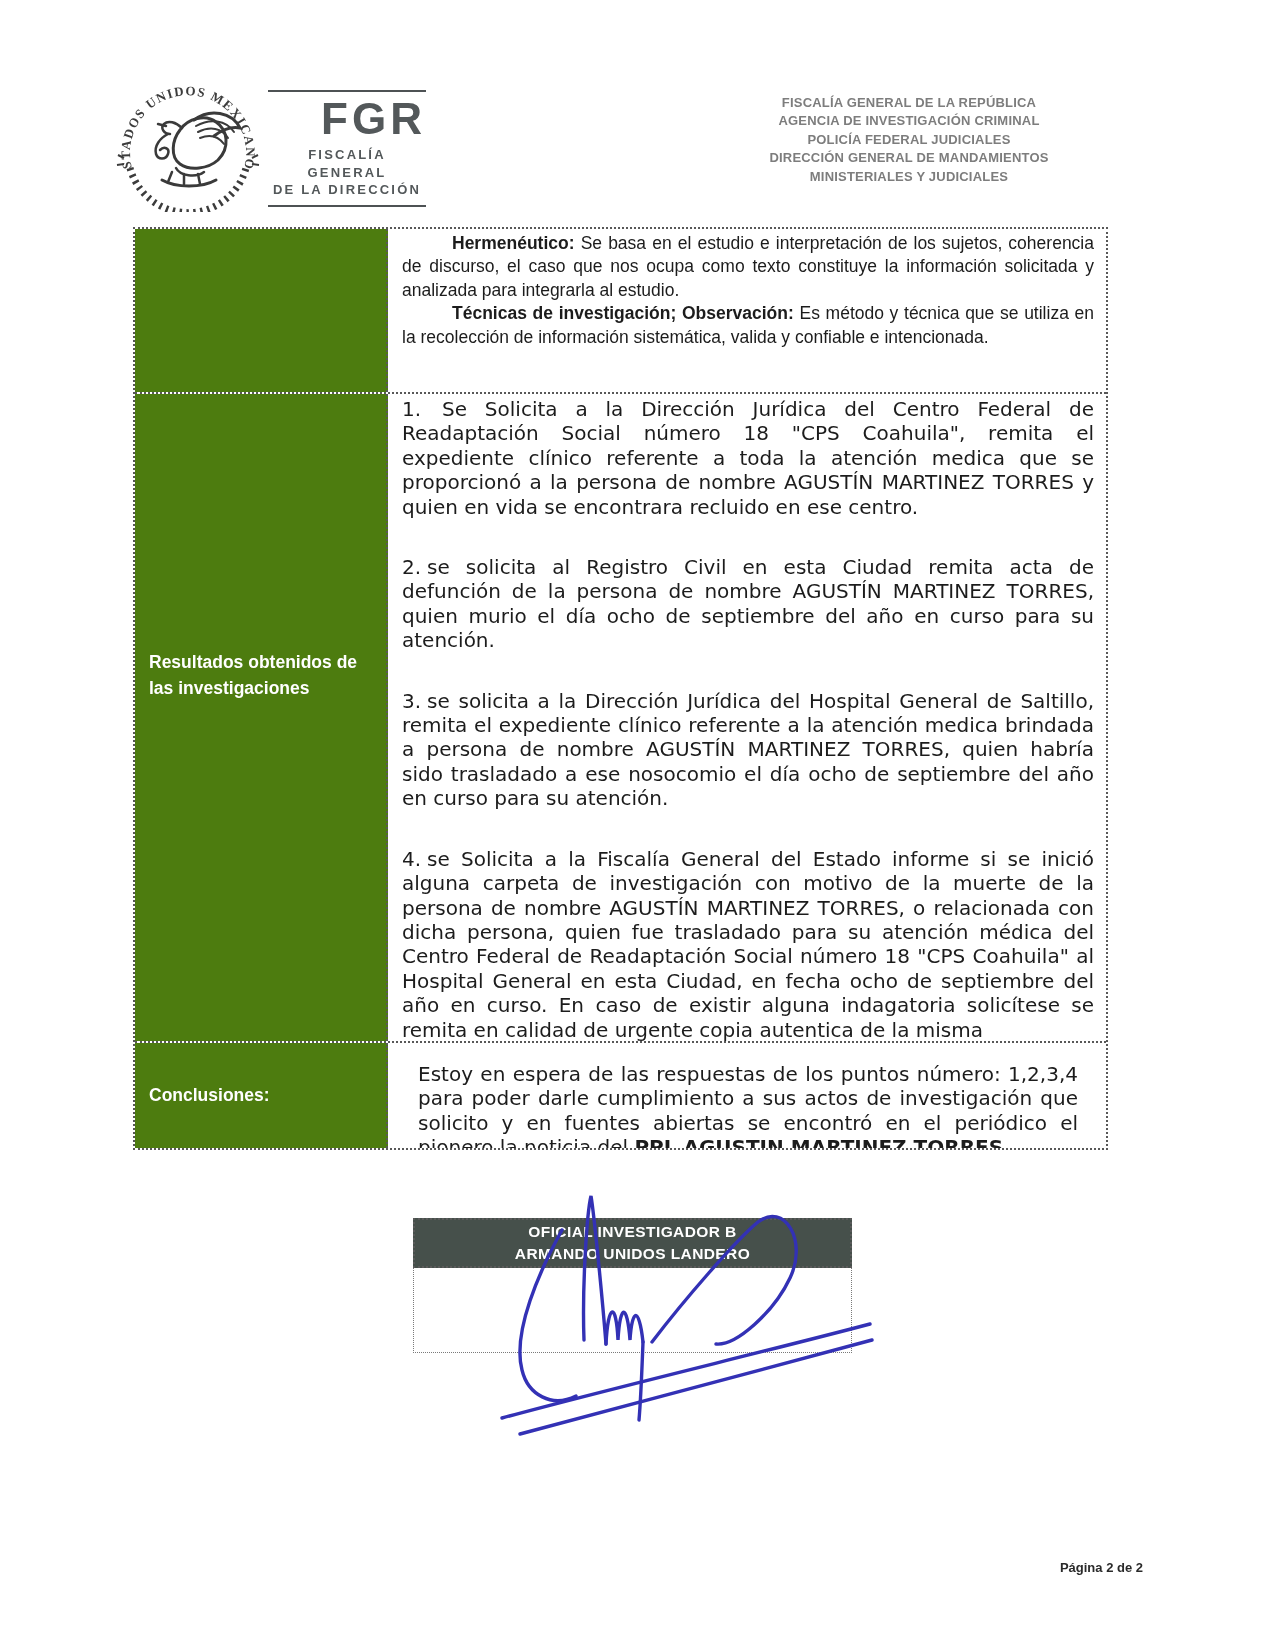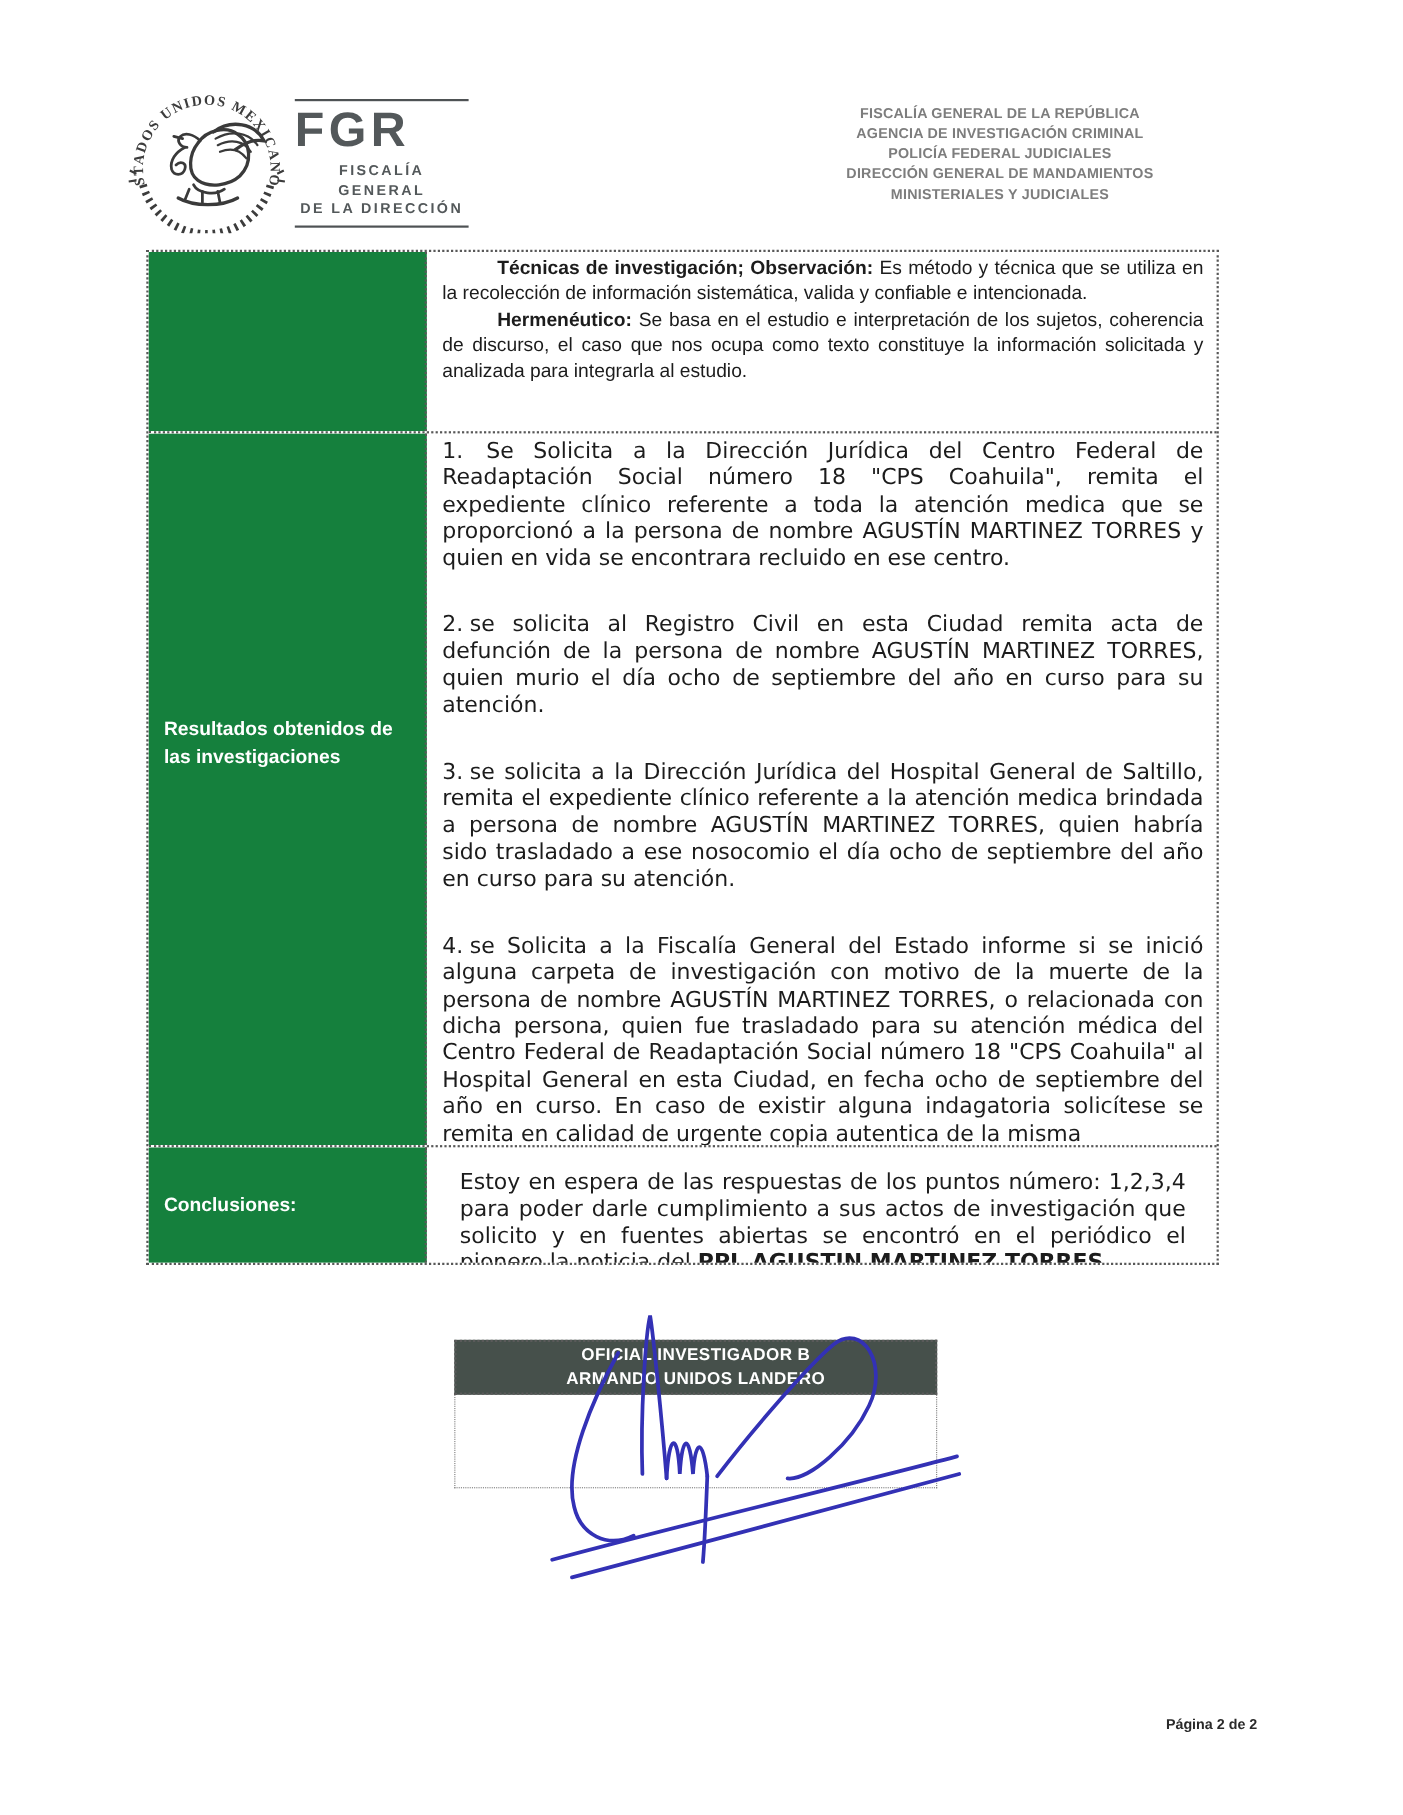--- a/index.html
+++ b/index.html
@@ -10,40 +10,40 @@
     background:#ffffff;
     font-family:"Liberation Sans",sans-serif;
     color:#1c1c1c;
     overflow:hidden;
   }
   
   .seal{position:absolute;left:110px;top:72px;width:156px;height:140px;}
   .fgr-block{position:absolute;left:268px;top:90px;width:158px;color:#4e5254;}
   .fgr-rule{border-top:2.5px solid #4e5254;margin:0 0 4px 0;}
   .fgr-rule.bottom{margin:6px 0 0 0;}
-  .fgr-word{font-size:44px;font-weight:bold;letter-spacing:4px;line-height:1.05;color:#53585a;}
+  .fgr-word{font-size:44px;font-weight:bold;letter-spacing:4px;line-height:1.05;color:#53585a;text-align:right;}
   .fgr-sub{font-size:13px;font-weight:bold;letter-spacing:2.2px;line-height:1.35;margin-top:4px;color:#53585a;text-align:center;}
   .hdr-right{
     position:absolute;right:156px;top:94px;width:420px;
     text-align:center;font-size:13px;font-weight:bold;color:#7d7d7d;
     line-height:1.42;letter-spacing:0.2px;
   }
   
   .doc-table{
     position:absolute;left:133px;top:227px;width:975px;
     border:2px dotted #585858;box-sizing:border-box;
   }
   .t-row{display:flex;box-sizing:border-box;overflow:hidden;}
   .t-row + .t-row{border-top:2px dotted #585858;}
   .row-1{height:163px;}
   .row-2{height:649px;}
   .row-3{height:107px;}
   .cell-label{
     width:253px;flex:none;box-sizing:border-box;
-    background:#15803d;color:#ffffff;
+    background:#4d7c0f;color:#ffffff;
     font-weight:bold;font-size:17.5px;line-height:1.45;
     display:flex;align-items:center;
     padding:0 14px;
     border-right:2px dotted #585858;
   }
   .cell-label .lbl{position:relative;}
   .row-2 .cell-label .lbl{top:-42px;}
   .cell-text{
     flex:1;box-sizing:border-box;
     padding:3px 12px 4px 14px;
@@ -129,22 +129,22 @@
     <div>MINISTERIALES Y JUDICIALES</div>
   </div>
 
   <div class="doc-table">
 
     <div class="t-row row-1">
       <div class="cell-label">
           <span class="lbl"></span>
         </div>
       <div class="cell-text">
+        <p><span class="bold">Hermenéutico:</span><span> Se basa en el estudio e interpretación de los sujetos, coherencia de discurso, el caso que nos ocupa como texto constituye la información solicitada y analizada para integrarla al estudio.</span></p>
         <p><span class="bold">Técnicas de investigación; Observación:</span><span> Es método y técnica que se utiliza en la recolección de información sistemática, valida y confiable e intencionada.</span></p>
-        <p><span class="bold">Hermenéutico:</span><span> Se basa en el estudio e interpretación de los sujetos, coherencia de discurso, el caso que nos ocupa como texto constituye la información solicitada y analizada para integrarla al estudio.</span></p>
       </div>
     </div>
 
     <div class="t-row row-2">
       <div class="cell-label">
         <span class="lbl">Resultados obtenidos de las investigaciones</span>
       </div>
       <div class="cell-text">
         <p><span class="pmark wide">1.</span><span>Se Solicita a la Dirección Jurídica del Centro Federal de Readaptación Social número 18 "CPS Coahuila", remita el expediente clínico referente a toda la atención medica que se proporcionó a la persona de nombre AGUSTÍN MARTINEZ TORRES y quien en vida se encontrara recluido en ese centro.</span></p>
         <p><span class="pmark narrow">2.</span><span>se solicita al Registro Civil en esta Ciudad remita acta de defunción de la persona de nombre AGUSTÍN MARTINEZ TORRES, quien murio el día ocho de septiembre del año en curso para su atención.</span></p>

